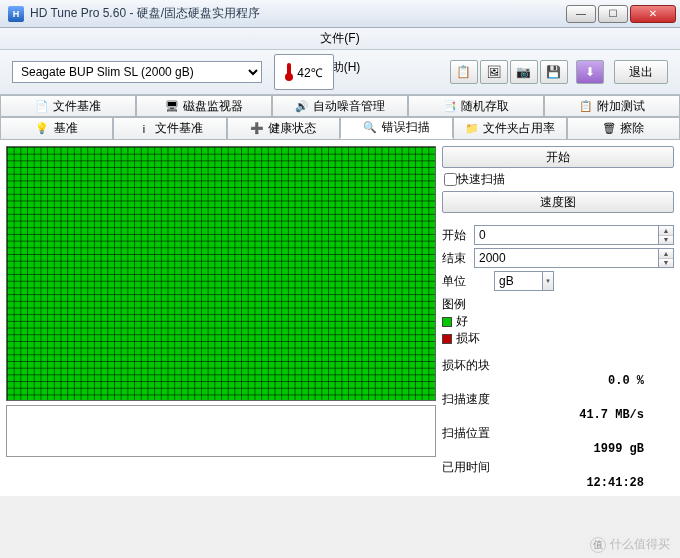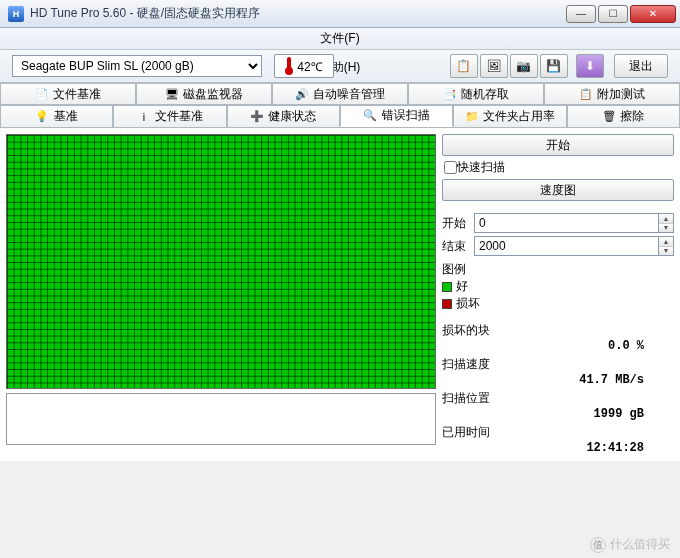--- a/index.html
+++ b/index.html
@@ -15,21 +15,21 @@
   .winbtn.close { background: linear-gradient(to bottom,#f08080,#c92b2b); color:#fff; border-color:#8a2222; width:46px; }
 
   
   .menubar { height:22px; background:linear-gradient(to bottom,#f4f6fb,#e8edf4); border-bottom:1px solid #c0c8d0; display:flex; align-items:center; padding:0 6px; gap:8px;flex-direction:column; }
   .menuItem { padding:2px 4px; }
 
   
   .toolbar { padding:4px 12px; border-bottom:1px solid #b8c0c8; display:flex; align-items:center; gap:4px; background:linear-gradient(to bottom,#f5f8fb,#e7edf3); }
   .diskSelect { flex: 0 0 250px; }
   .diskSelect select { width:100%; height:22px; border:1px solid #8a9aac; background:#fff; padding:0 4px; }
-  .tempBox { width:60px; height:24px; border:1px solid #8a9aac; background:#fff; display:flex; align-items:center; justify-content:center; gap:4px; border-radius:2px; margin-left:8px;}
+  .tempBox { width:60px; height:36px; border:1px solid #8a9aac; background:#fff; display:flex; align-items:center; justify-content:center; gap:4px; border-radius:2px; margin-left:8px;}
   .therm { width:8px; height:18px; position:relative; }
   .therm .bulb { position:absolute; bottom:0; left:0; width:8px; height:8px; border-radius:50%; background:#c00; }
   .therm .stem { position:absolute; bottom:6px; left:2px; width:4px; height:12px; background:#c00; border-radius:2px 2px 0 0; }
   .iconbtns { display:flex; gap:2px; margin-left:auto; }
   .tb { width:28px; height:24px; border:1px solid #9aa; background:linear-gradient(to bottom,#fff,#e4e4e4); border-radius:2px; display:flex; align-items:center; justify-content:center; font-size:12px; }
   .tb.sep { margin-right:6px; }
   .tb.purple { background:linear-gradient(to bottom,#c9a8ee,#9966cc); color:#fff; }
   .exitBtn { width:54px; height:24px; border:1px solid #9aa; background:linear-gradient(to bottom,#fff,#e4e4e4); border-radius:2px; display:flex; align-items:center; justify-content:center; margin-left:6px; }
 
   
@@ -196,20 +196,29 @@
       <div class="fieldRow">
         <span>结束</span>
         <div class="numIn">
           <input value="2000" style="">
           <div class="spin">
               <div>▲</div>
               <div>▼</div>
             </div>
         </div>
       </div>
+      <div class="unitRow">
+        <span>单位</span>
+        <div class="numIn" style="flex:0 0 60px">
+          <input value="gB" style="">
+          <div class="spin" style="width:14px">
+              <div>▾</div>
+            </div>
+        </div>
+      </div>
 
       <div class="legend">
         <div>图例</div>
         <div><span class="sw green"></span><span>好</span></div>
         <div><span class="sw red"></span><span>损坏</span></div>
       </div>
 
       <div style="height:4px"></div>
       <div class="stat">
           <span>损坏的块</span>

